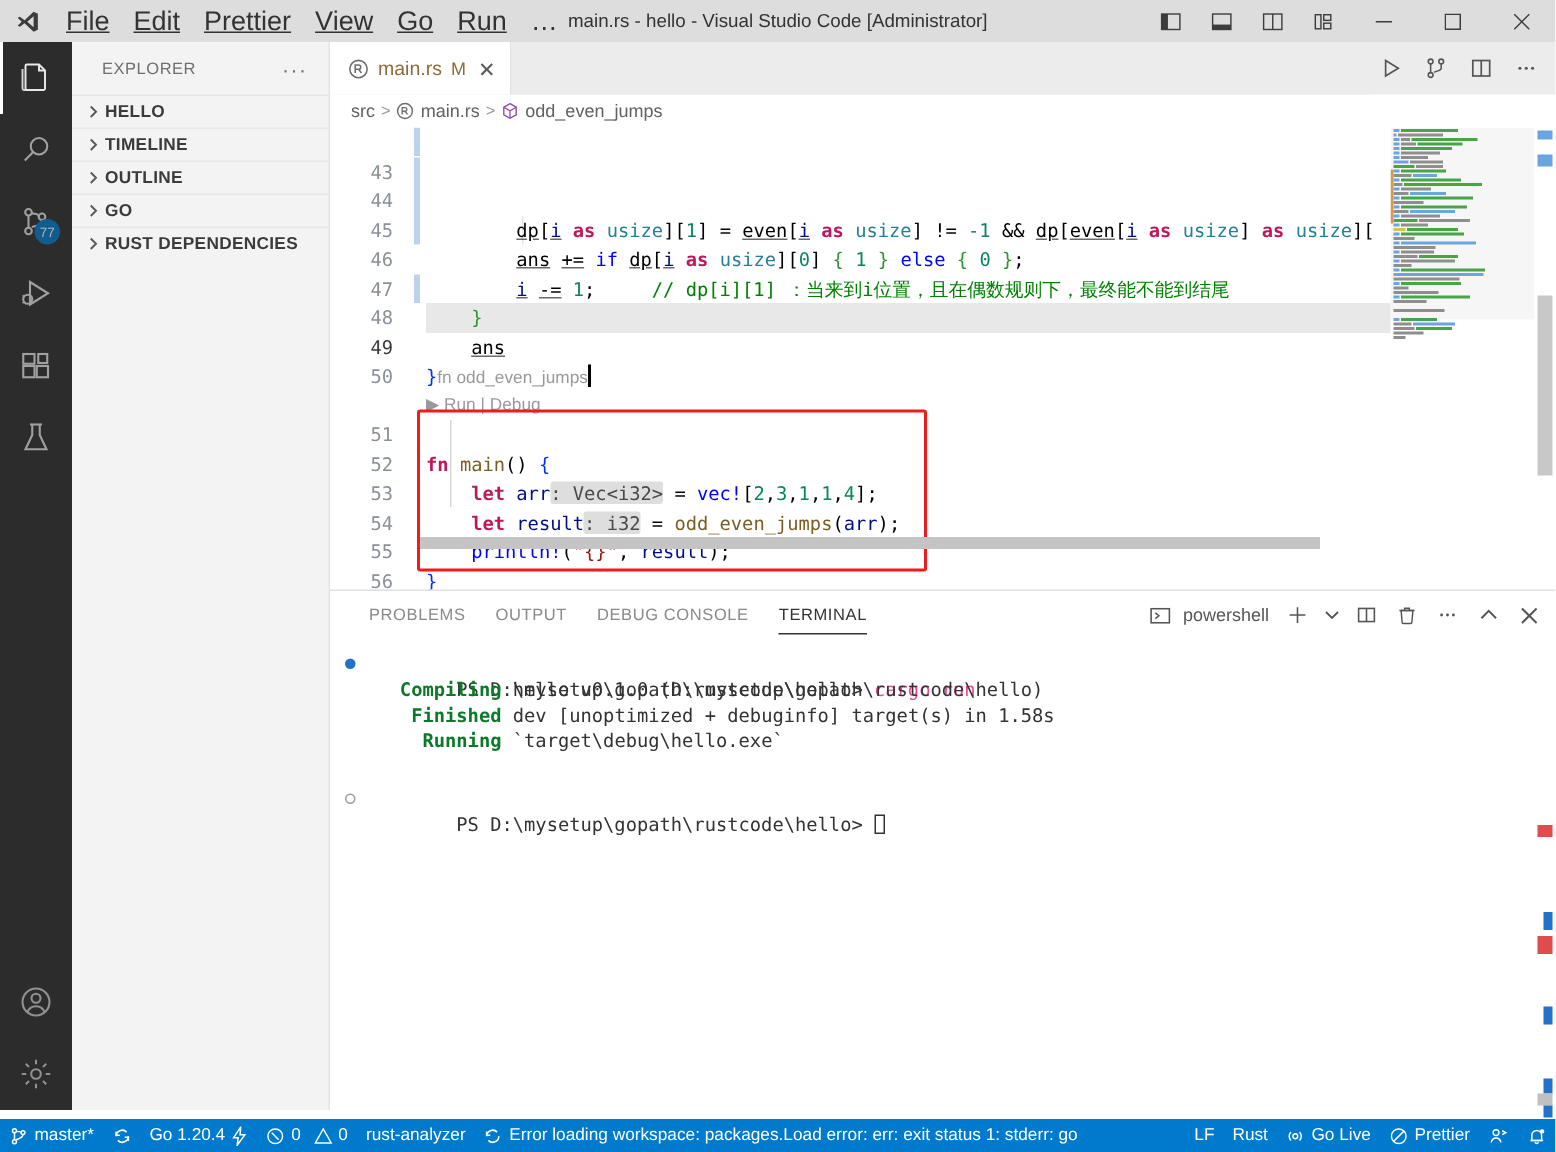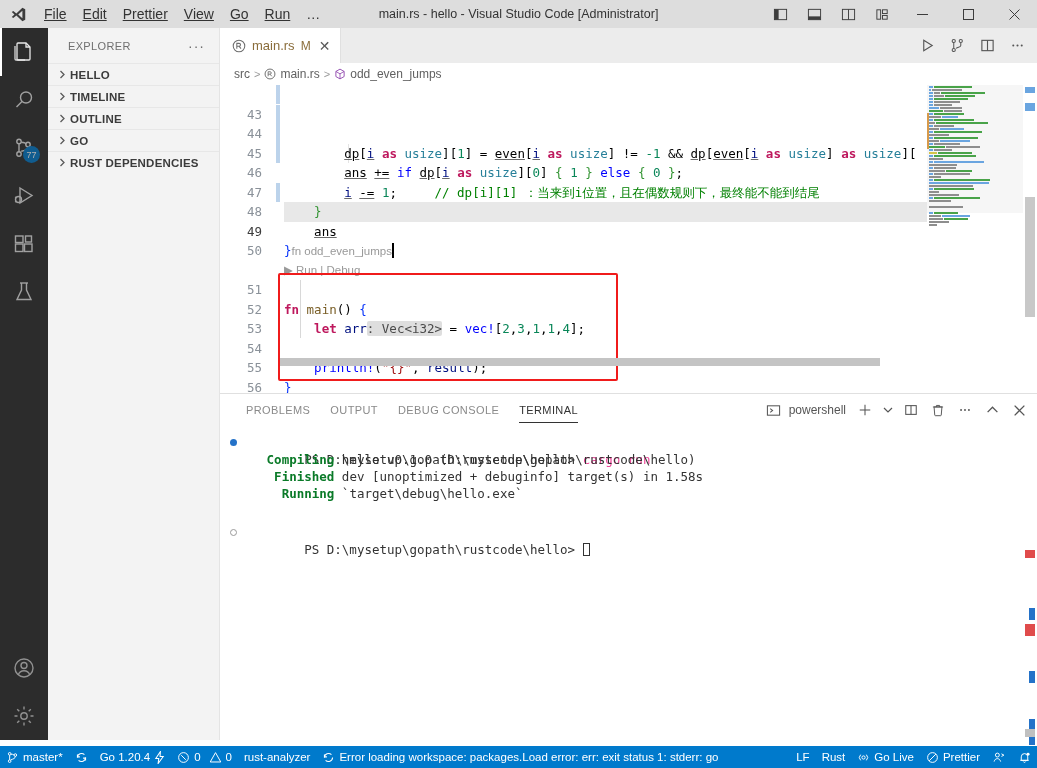--- a/index.html
+++ b/index.html
@@ -17,21 +17,21 @@
   
   .titlebar {
     position: absolute; left: 0; top: 0; width: 1037px; height: 28px;
     background: #dddddd; color: #333333;
     display: flex; align-items: center;
   }
   .vs-logo { width: 36px; height: 28px; display: flex; align-items: center; justify-content: center; }
   .menu { display: flex; align-items: center; height: 28px; }
   .menu-item {
     padding: 0 8px; height: 28px; line-height: 28px;
-    font-size: 14px; color: #333; cursor: default; white-space: nowrap;
+    font-size: 18px; color: #333; cursor: default; white-space: nowrap;
   }
   .menu-item u { text-decoration: underline; }
   .title-center {
     position: absolute; left: 0; right: 0; top: 0; height: 28px;
     line-height: 28px; text-align: center; font-size: 12.5px;
     color: #333; pointer-events: none; white-space: nowrap;
   }
   .title-right {
     position: absolute; right: 0; top: 0; height: 28px;
     display: flex; align-items: center;
@@ -528,20 +528,21 @@
           <span class="ltext"><span class="t-kw">fn</span> <span class="t-fn">main</span>() <span class="t-brace1">{</span></span>
         </div>
 
         <div class="cline" style="top:195px;position:absolute;left:0;width:712px;">
           <span class="lnum">52</span>
           <span class="ltext">&nbsp;&nbsp;&nbsp;&nbsp;<span class="t-kw">let</span> <span class="t-var">arr</span><span class="hint">: Vec&lt;i32&gt;</span> = <span class="t-macro">vec!</span>[<span class="t-num">2</span>,<span class="t-num">3</span>,<span class="t-num">1</span>,<span class="t-num">1</span>,<span class="t-num">4</span>];</span>
         </div>
 
         <div class="cline" style="top:214.5px;position:absolute;left:0;width:712px;">
           <span class="lnum">53</span>
+          <span class="ltext">&nbsp;&nbsp;&nbsp;&nbsp;<span class="t-kw">let</span> <span class="t-var">result</span><span class="hint">: i32</span> = <span class="t-fn">odd_even_jumps</span>(<span class="t-var">arr</span>);</span>
         </div>
 
         <div class="cline" style="top:234px;position:absolute;left:0;width:712px;">
           <span class="lnum">54</span>
           <span class="ltext">&nbsp;&nbsp;&nbsp;&nbsp;<span class="t-macro">println!</span>(<span class="t-str">"{}"</span>, <span class="t-var">result</span>);</span>
         </div>
 
         <div class="cline" style="top:253.5px;position:absolute;left:0;width:712px;">
           <span class="lnum">55</span>
           <span class="ltext"><span class="t-brace1">}</span></span>

